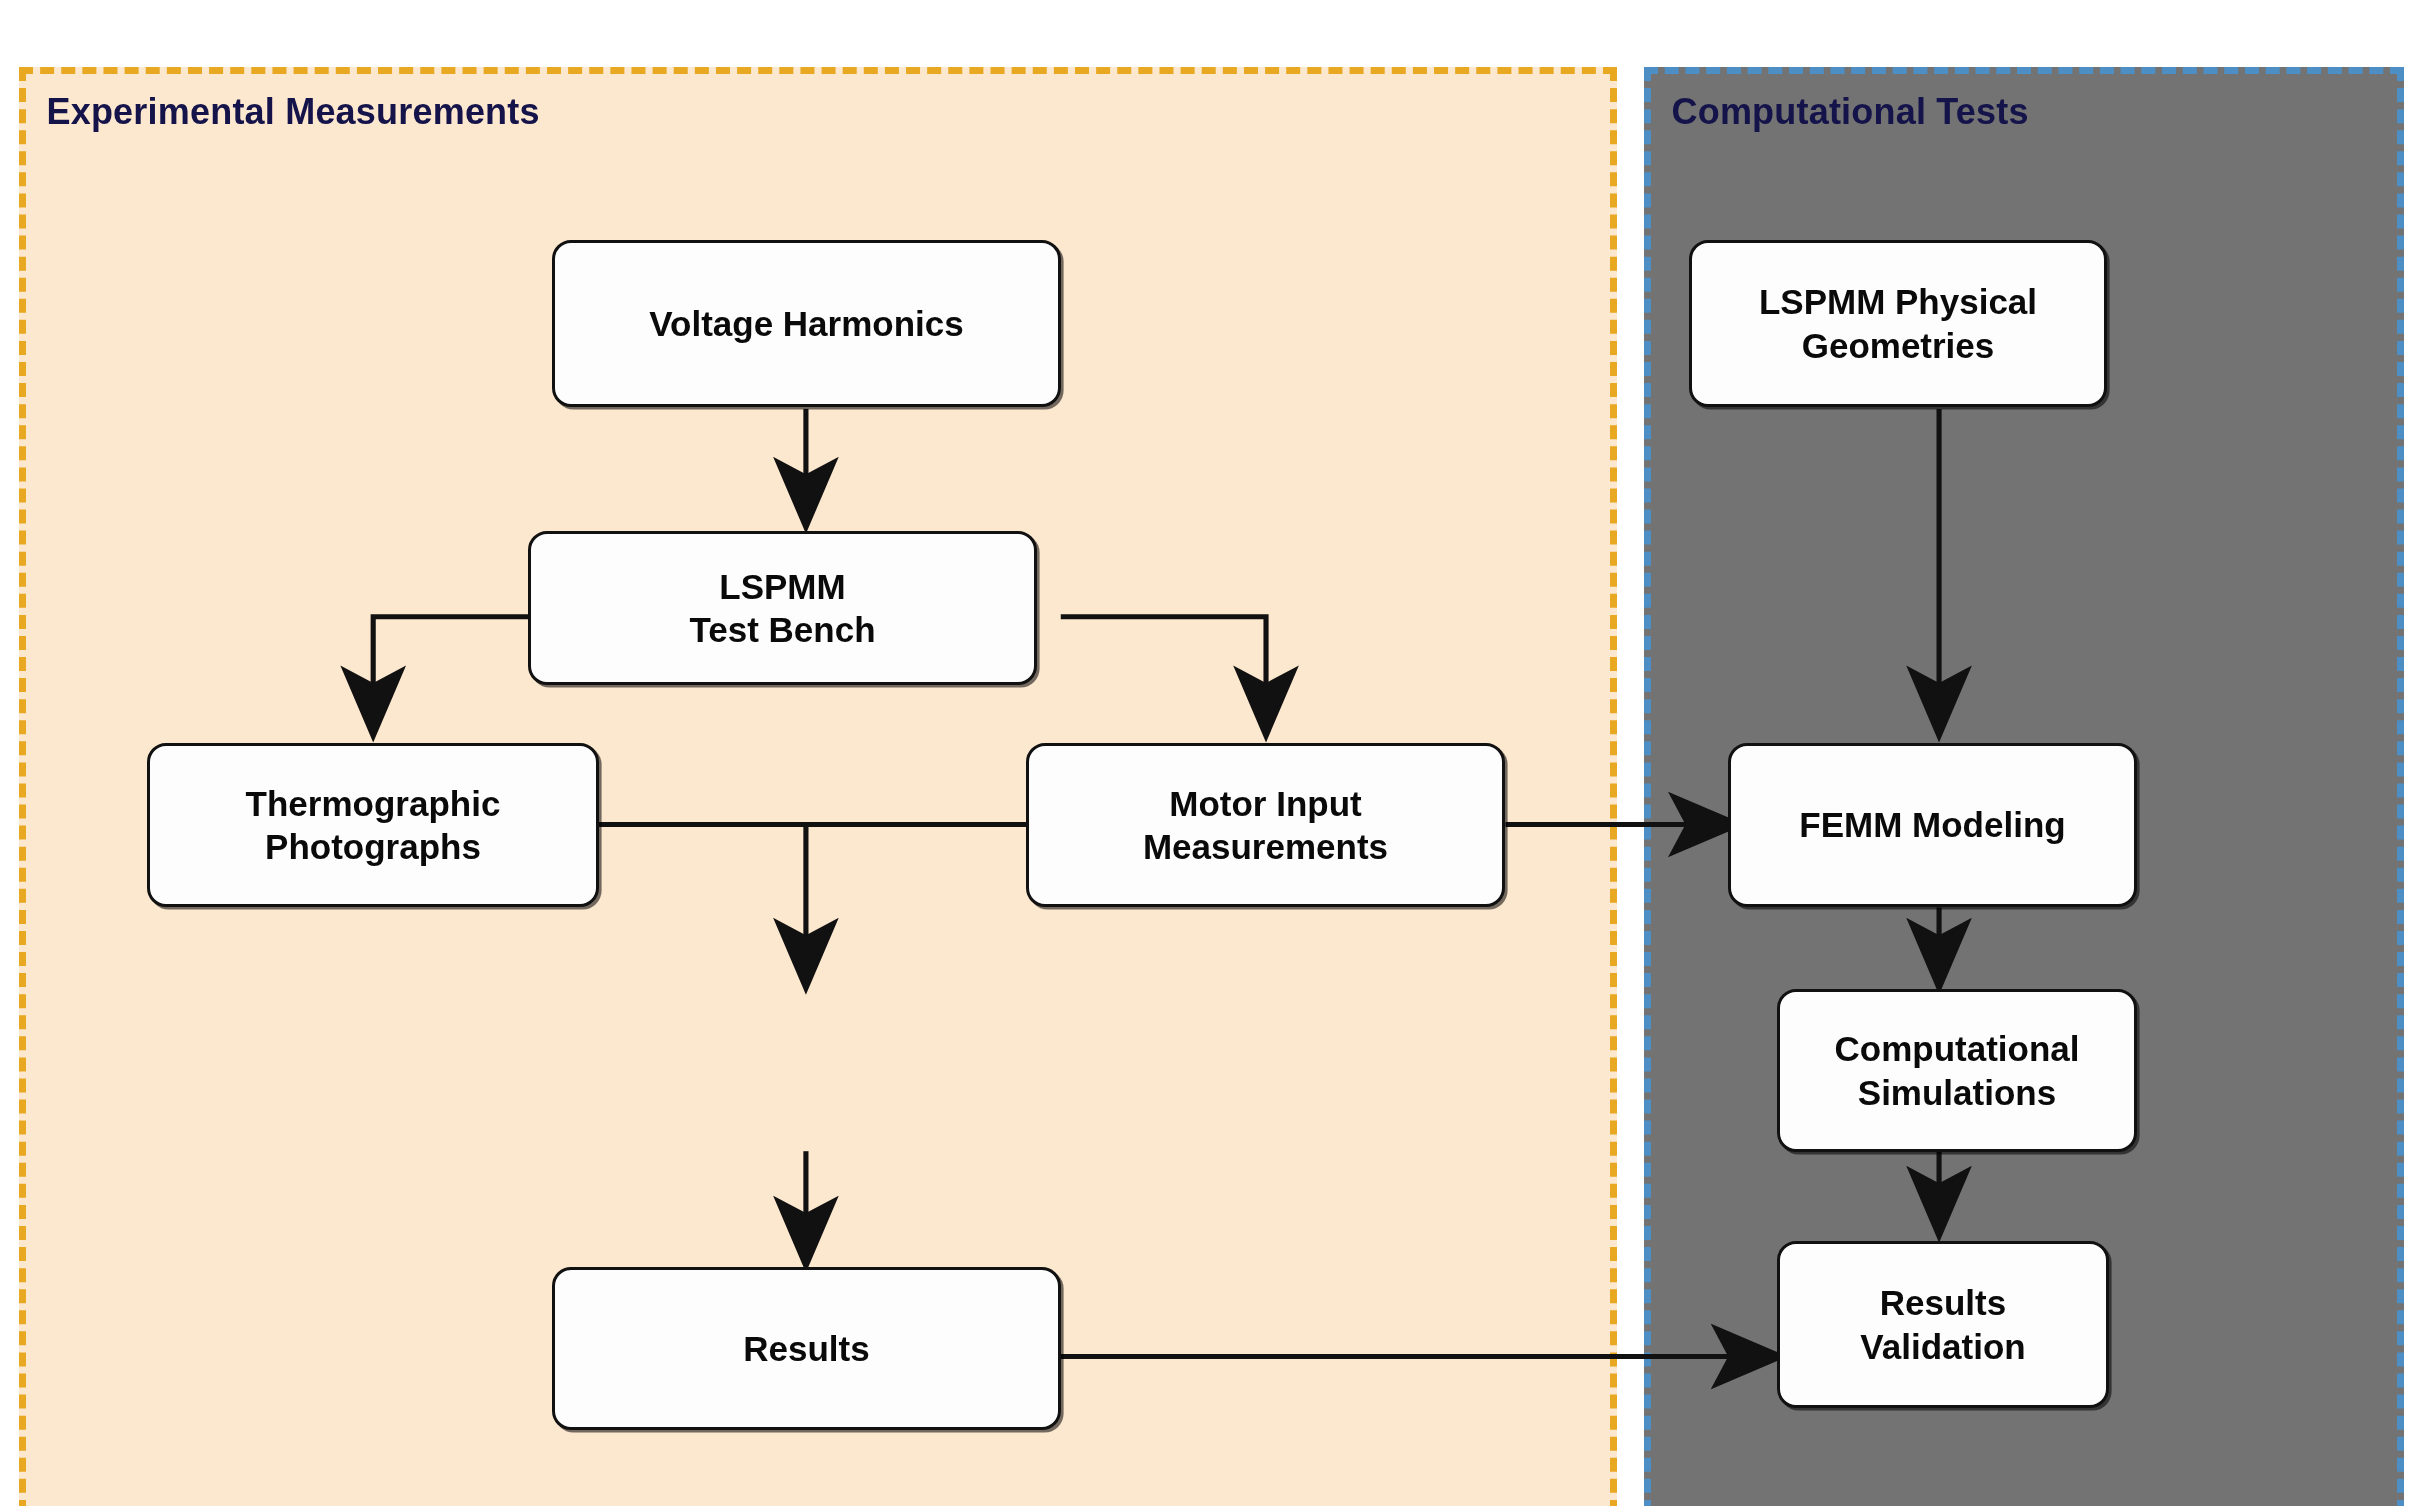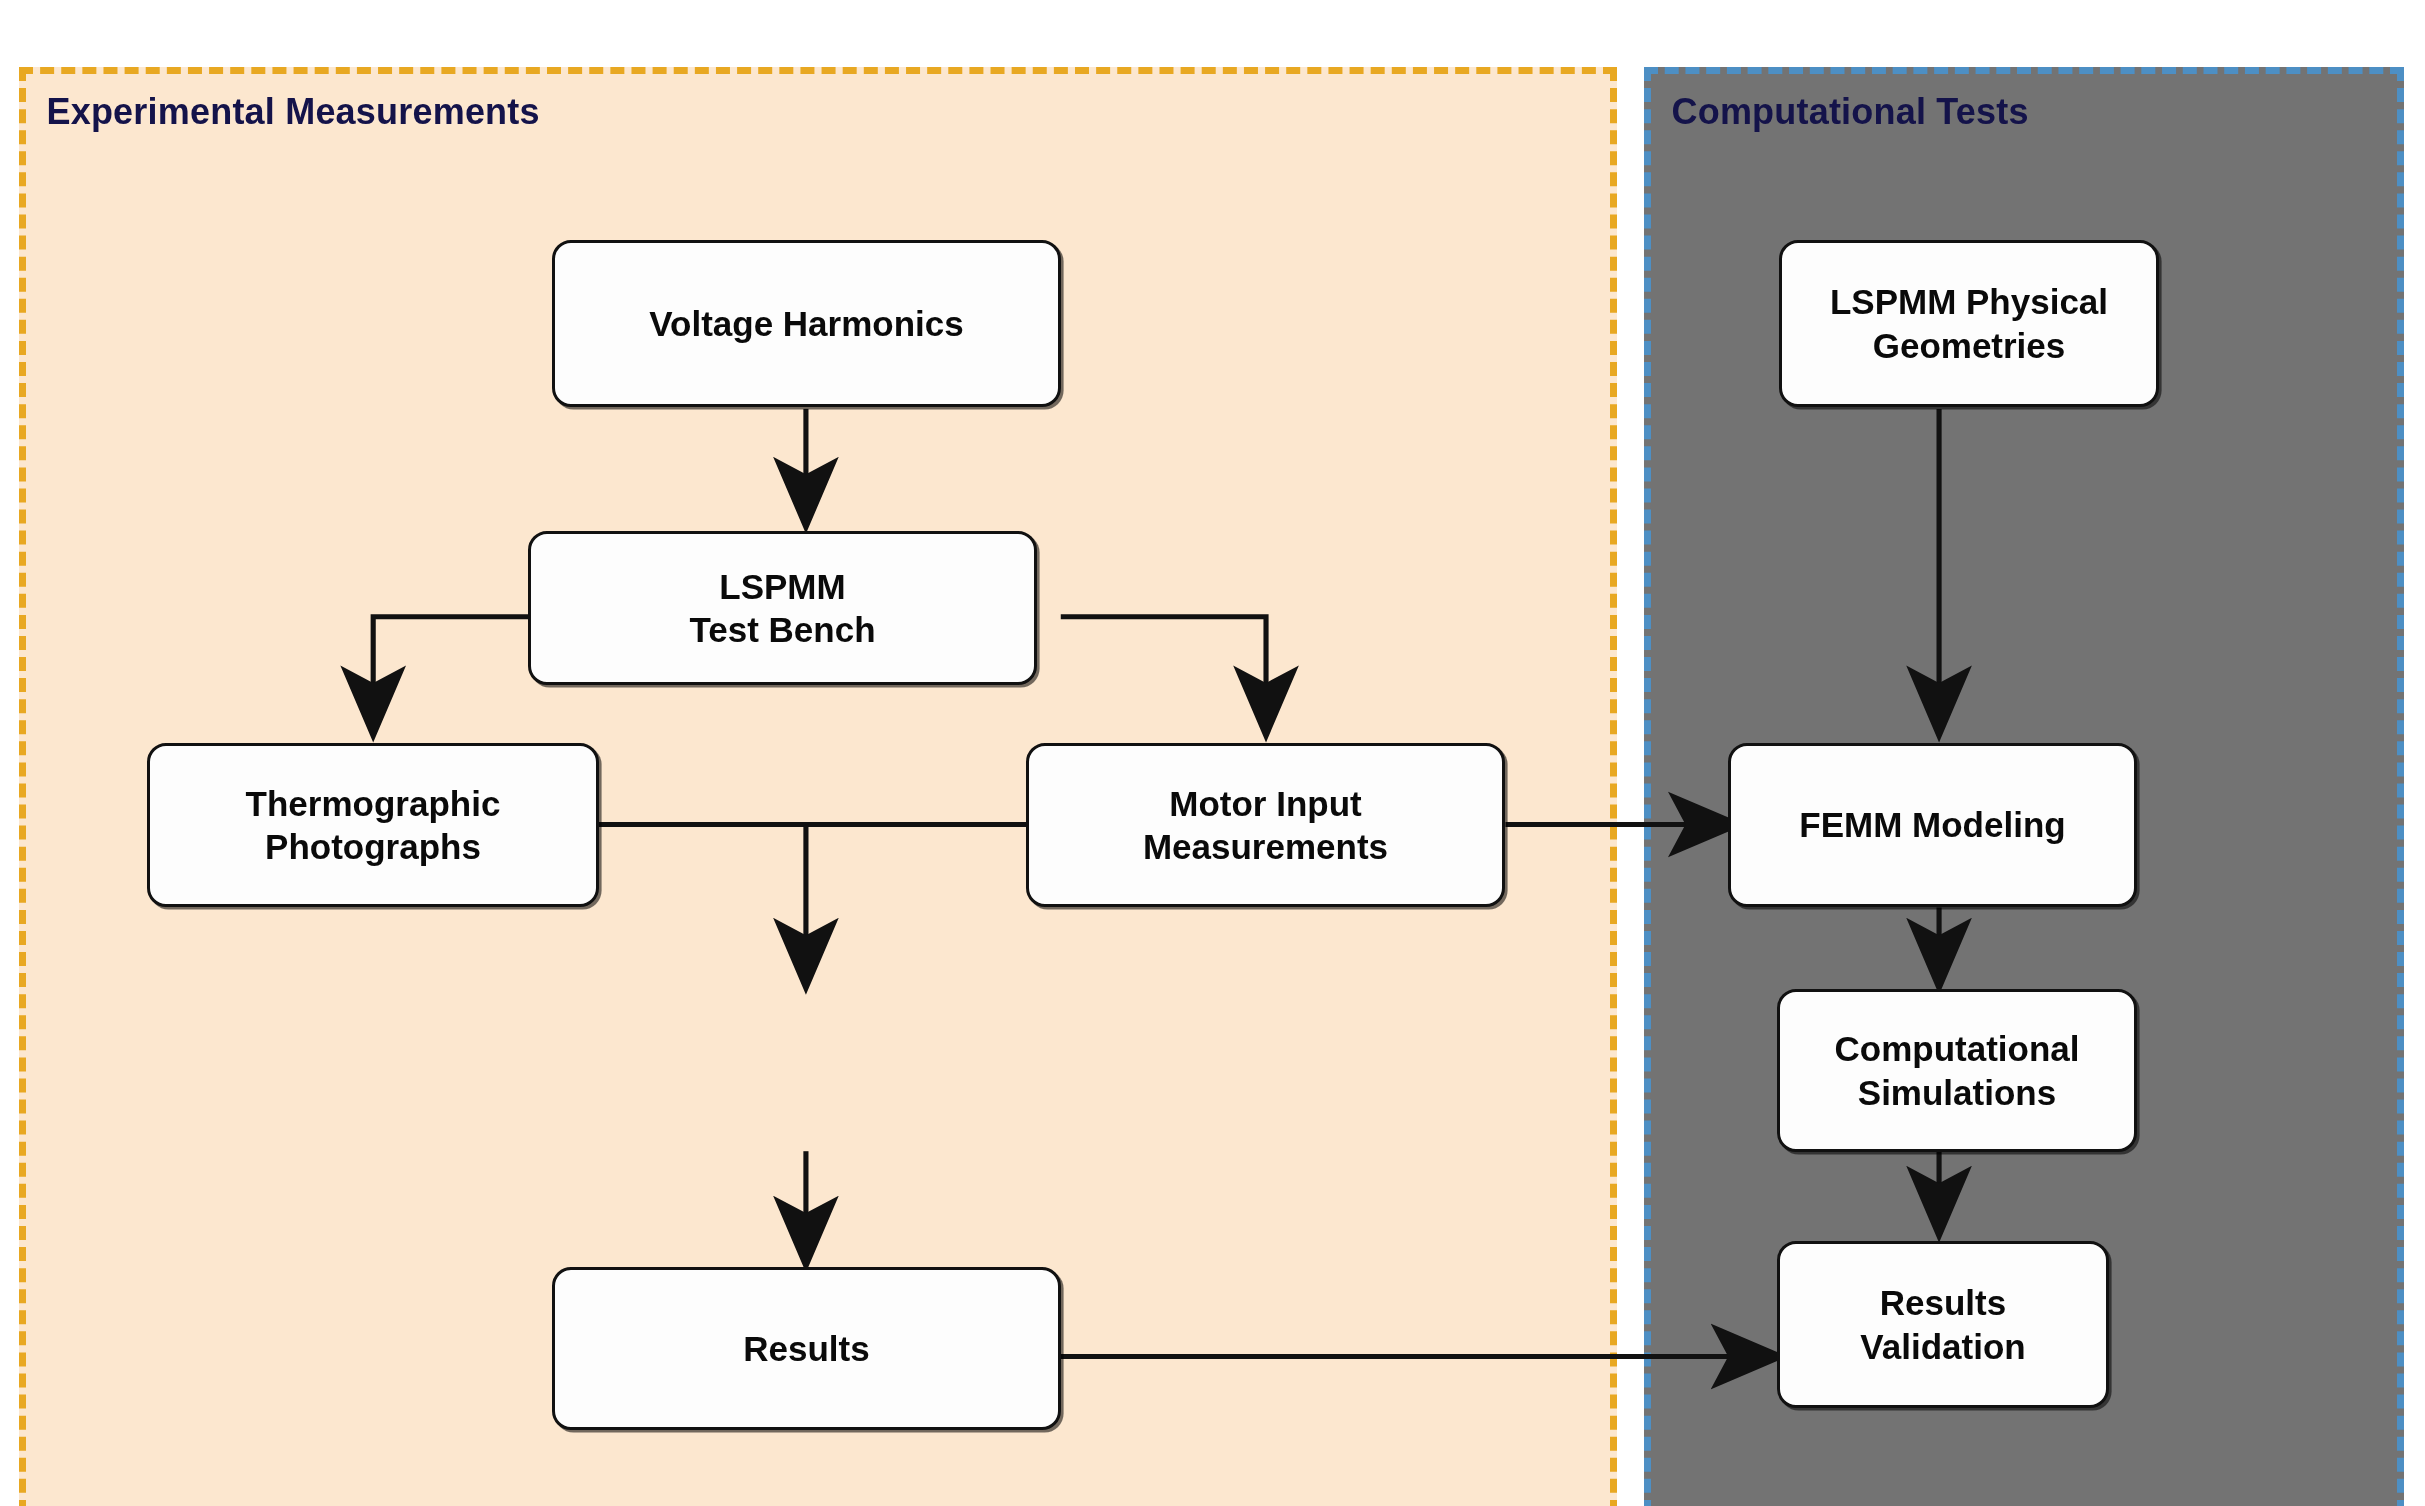--- a/index.html
+++ b/index.html
@@ -144,21 +144,21 @@
   <div class="node" style="left:1026px; top:695px; width:479px; height:164px;">
     <span>Motor Input
 Measurements</span>
   </div>
 
 
   <div class="node" style="left:552px; top:1219px; width:509px; height:163px;">
     <span>Results</span>
   </div>
 
-  <div class="node" style="left:1779px; top:192px; width:380px; height:167px;">
+  <div class="node" style="left:1689px; top:192px; width:418px; height:167px;">
     <span>LSPMM Physical
 Geometries</span>
   </div>
 
   <div class="node" style="left:1728px; top:695px; width:409px; height:164px;">
     <span>FEMM Modeling</span>
   </div>
 
   <div class="node" style="left:1777px; top:941px; width:360px; height:163px;">
     <span>Computational

